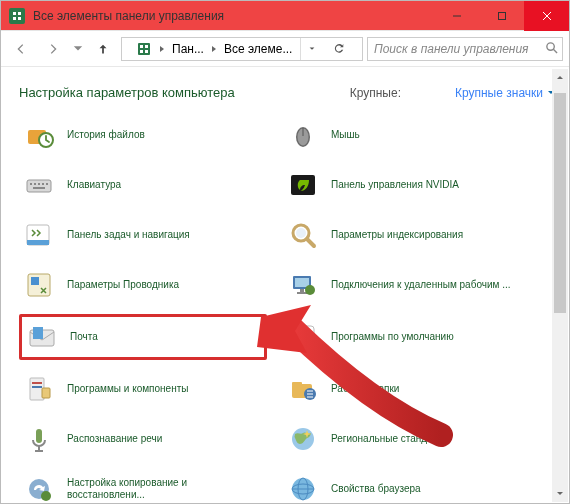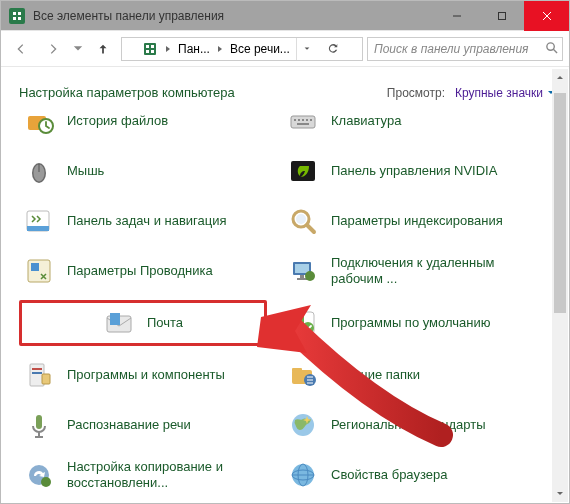--- a/index.html
+++ b/index.html
@@ -10,21 +10,21 @@
     background: #fff;
     width: 570px;
     height: 504px;
     overflow: hidden;
     border: 1px solid #bbb;
     position: relative;
   }
   
   .titlebar {
     height: 30px;
-    background: #a3a3a3;
+    background: #ef4444;
     display: flex;
     align-items: center;
     color: #333;
     border-bottom: 1px solid #e5e5e5;
   }
   .titlebar .app-icon {
     width: 16px; height: 16px;
     margin: 0 8px;
     display: flex; align-items: center; justify-content: center;
     background: #2a7a4a;
@@ -55,21 +55,21 @@
     color: #888;
   }
   .nav-arrow svg { width: 14px; height: 14px; fill: currentColor; }
   .nav-arrow.enabled { color: #444; }
   .breadcrumb {
     flex: 1;
     height: 24px;
     border: 1px solid #ccc;
     display: flex;
     align-items: center;
-    padding: 0 18px;
+    padding: 0 12px;
     gap: 2px;
     min-width: 0;
   }
   .bc-icon {
     width: 16px; height: 16px;
     display: flex; align-items: center; justify-content: center;
     margin: 0 2px;
   }
   .bc-icon svg { width: 14px; height: 14px; }
   .bc-seg {
@@ -113,30 +113,32 @@
 
   
   .content {
     padding: 18px 14px 6px 18px;
     position: relative;
   }
   .header-row {
     display: flex;
     align-items: center;
     font-size: 12px;
+    margin-bottom: 14px;
+    gap: 44px;
   }
   .header-row h1 {
     font-size: 13px;
     font-weight: 400;
     color: #1a5a2a;
     margin: 0;
     flex: 1;
   }
   .view-label { color: #555; margin-right: 10px; }
-  .view-select { color: #4c1d95; display: flex; align-items: center; gap: 4px; }
+  .view-select { color: #3b82f6; display: flex; align-items: center; gap: 4px; }
   .view-select svg { width: 8px; height: 8px; fill: #0a6aa8; }
 
   .grid {
     display: grid;
     grid-template-columns: 248px 248px;
     column-gap: 16px;
     row-gap: 8px;
   }
   .item {
     display: flex;
@@ -146,28 +148,27 @@
     min-height: 42px;
   }
   .item .icon {
     width: 32px; height: 32px;
     display: flex; align-items: center; justify-content: center;
     flex-shrink: 0;
   }
   .item .icon svg { width: 30px; height: 30px; }
   .item .label {
     color: #1a5a2a;
-    font-size: 13px;
+    font-size: 10px;
     line-height: 1.25;
   }
   .item.boxed {
     border: 3px solid #d62e2e;
     border-radius: 2px;
     padding: 4px 4px;
-    justify-content: center;
   }
 
   
   .callout {
     position: absolute;
     top: 304px;
     left: 250px;
     pointer-events: none;
   }
   .callout svg { overflow: visible; }
@@ -368,21 +369,21 @@
       </div>
     <div class="bc-seg">
         <span class="txt">Пан...</span>
       </div>
     <div class="bc-chev">
         <svg viewBox="0 0 8 8">
           <path d="M2 1l4 3-4 3z"></path>
         </svg>
       </div>
     <div class="bc-seg">
-        <span class="txt">Все речи...</span>
+        <span class="txt">Все элеме...</span>
       </div>
     <div class="bc-refresh">
       <svg viewBox="0 0 10 10" width="8" height="8">
           <path d="M2 3l3 3 3-3z" fill="currentColor"></path>
         </svg>
     </div>
     <div class="bc-refresh" style="border-left:none">
       <svg viewBox="0 0 14 14" width="12" height="12">
           <path d="M11 3a5 5 0 10.9 5H10a3.5 3.5 0 11-.5-4L8 5h4V1z" fill="currentColor"></path>
         </svg>
@@ -396,21 +397,21 @@
           <circle cx="6" cy="6" r="4"></circle>
           <line x1="9" y1="9" x2="13" y2="13"></line>
         </svg>
     </span>
   </div>
 </div>
 
 <div class="content">
   <div class="header-row">
     <h1>Настройка параметров компьютера</h1>
-    <span class="view-label">Просмотр:</span>
+    <span class="view-label">Крупные:</span>
     <span class="view-select">
       <span>Крупные значки</span>
       <svg viewBox="0 0 8 8">
           <path d="M1 2l3 3 3-3z"></path>
         </svg>
     </span>
   </div>
 
   <div class="grid">
 
@@ -418,33 +419,33 @@
       <span class="icon">
           <svg viewBox="0 0 30 30">
             <use href="#ic-history"></use>
           </svg>
         </span>
       <span class="label">История файлов</span>
     </div>
     <div class="item">
       <span class="icon">
           <svg viewBox="0 0 30 30">
+            <use href="#ic-mouse"></use>
+          </svg>
+        </span>
+      <span class="label">Мышь</span>
+    </div>
+
+    <div class="item">
+      <span class="icon">
+          <svg viewBox="0 0 30 30">
             <use href="#ic-keyboard"></use>
           </svg>
         </span>
       <span class="label">Клавиатура</span>
-    </div>
-
-    <div class="item">
-      <span class="icon">
-          <svg viewBox="0 0 30 30">
-            <use href="#ic-mouse"></use>
-          </svg>
-        </span>
-      <span class="label">Мышь</span>
     </div>
     <div class="item">
       <span class="icon">
           <svg viewBox="0 0 30 30">
             <use href="#ic-nvidia"></use>
           </svg>
         </span>
       <span class="label">Панель управления NVIDIA</span>
     </div>
 

